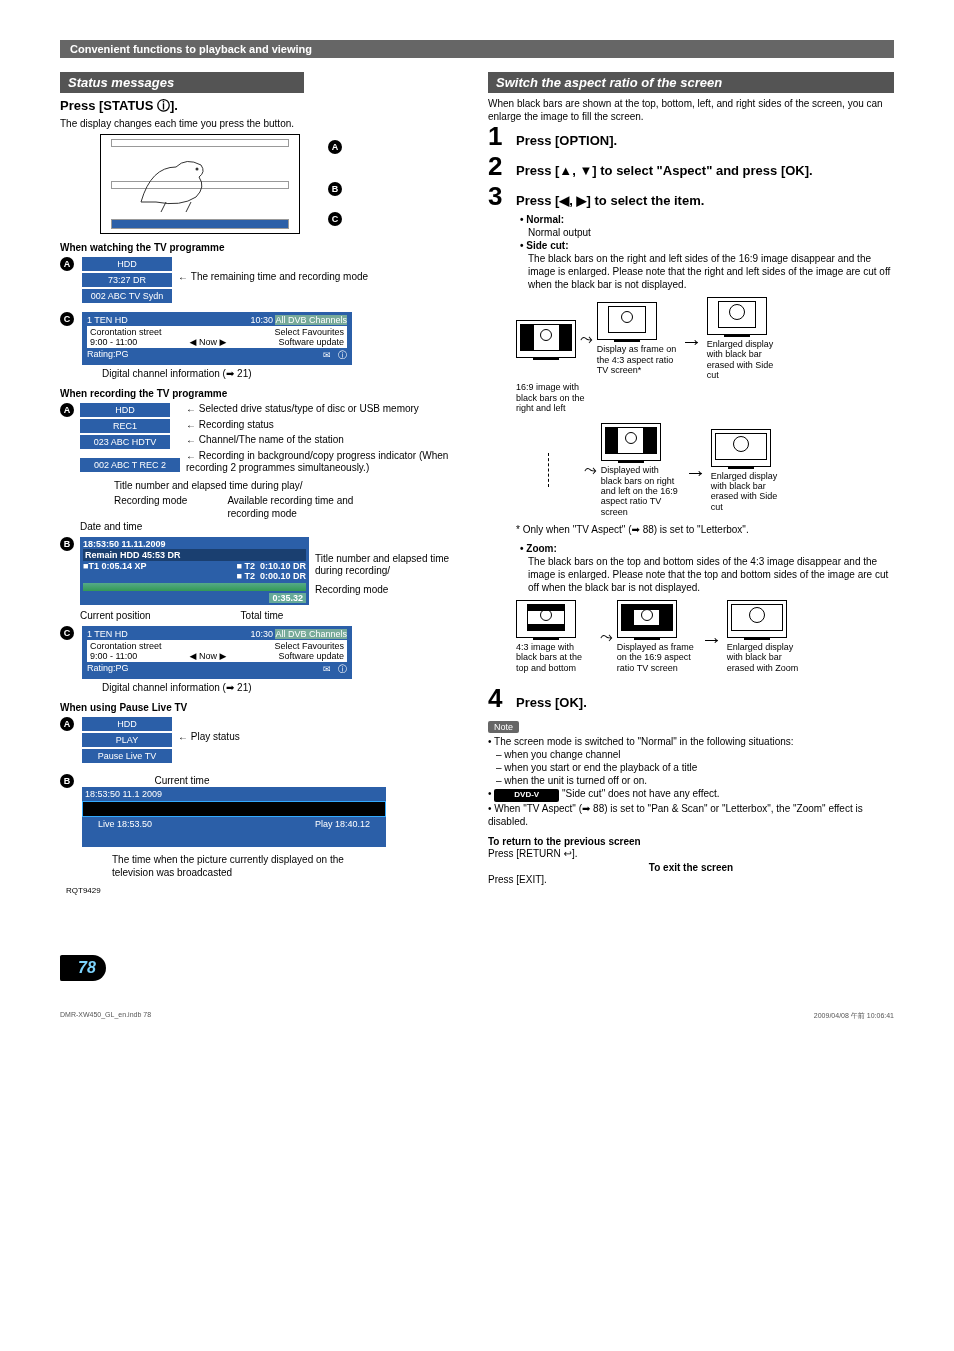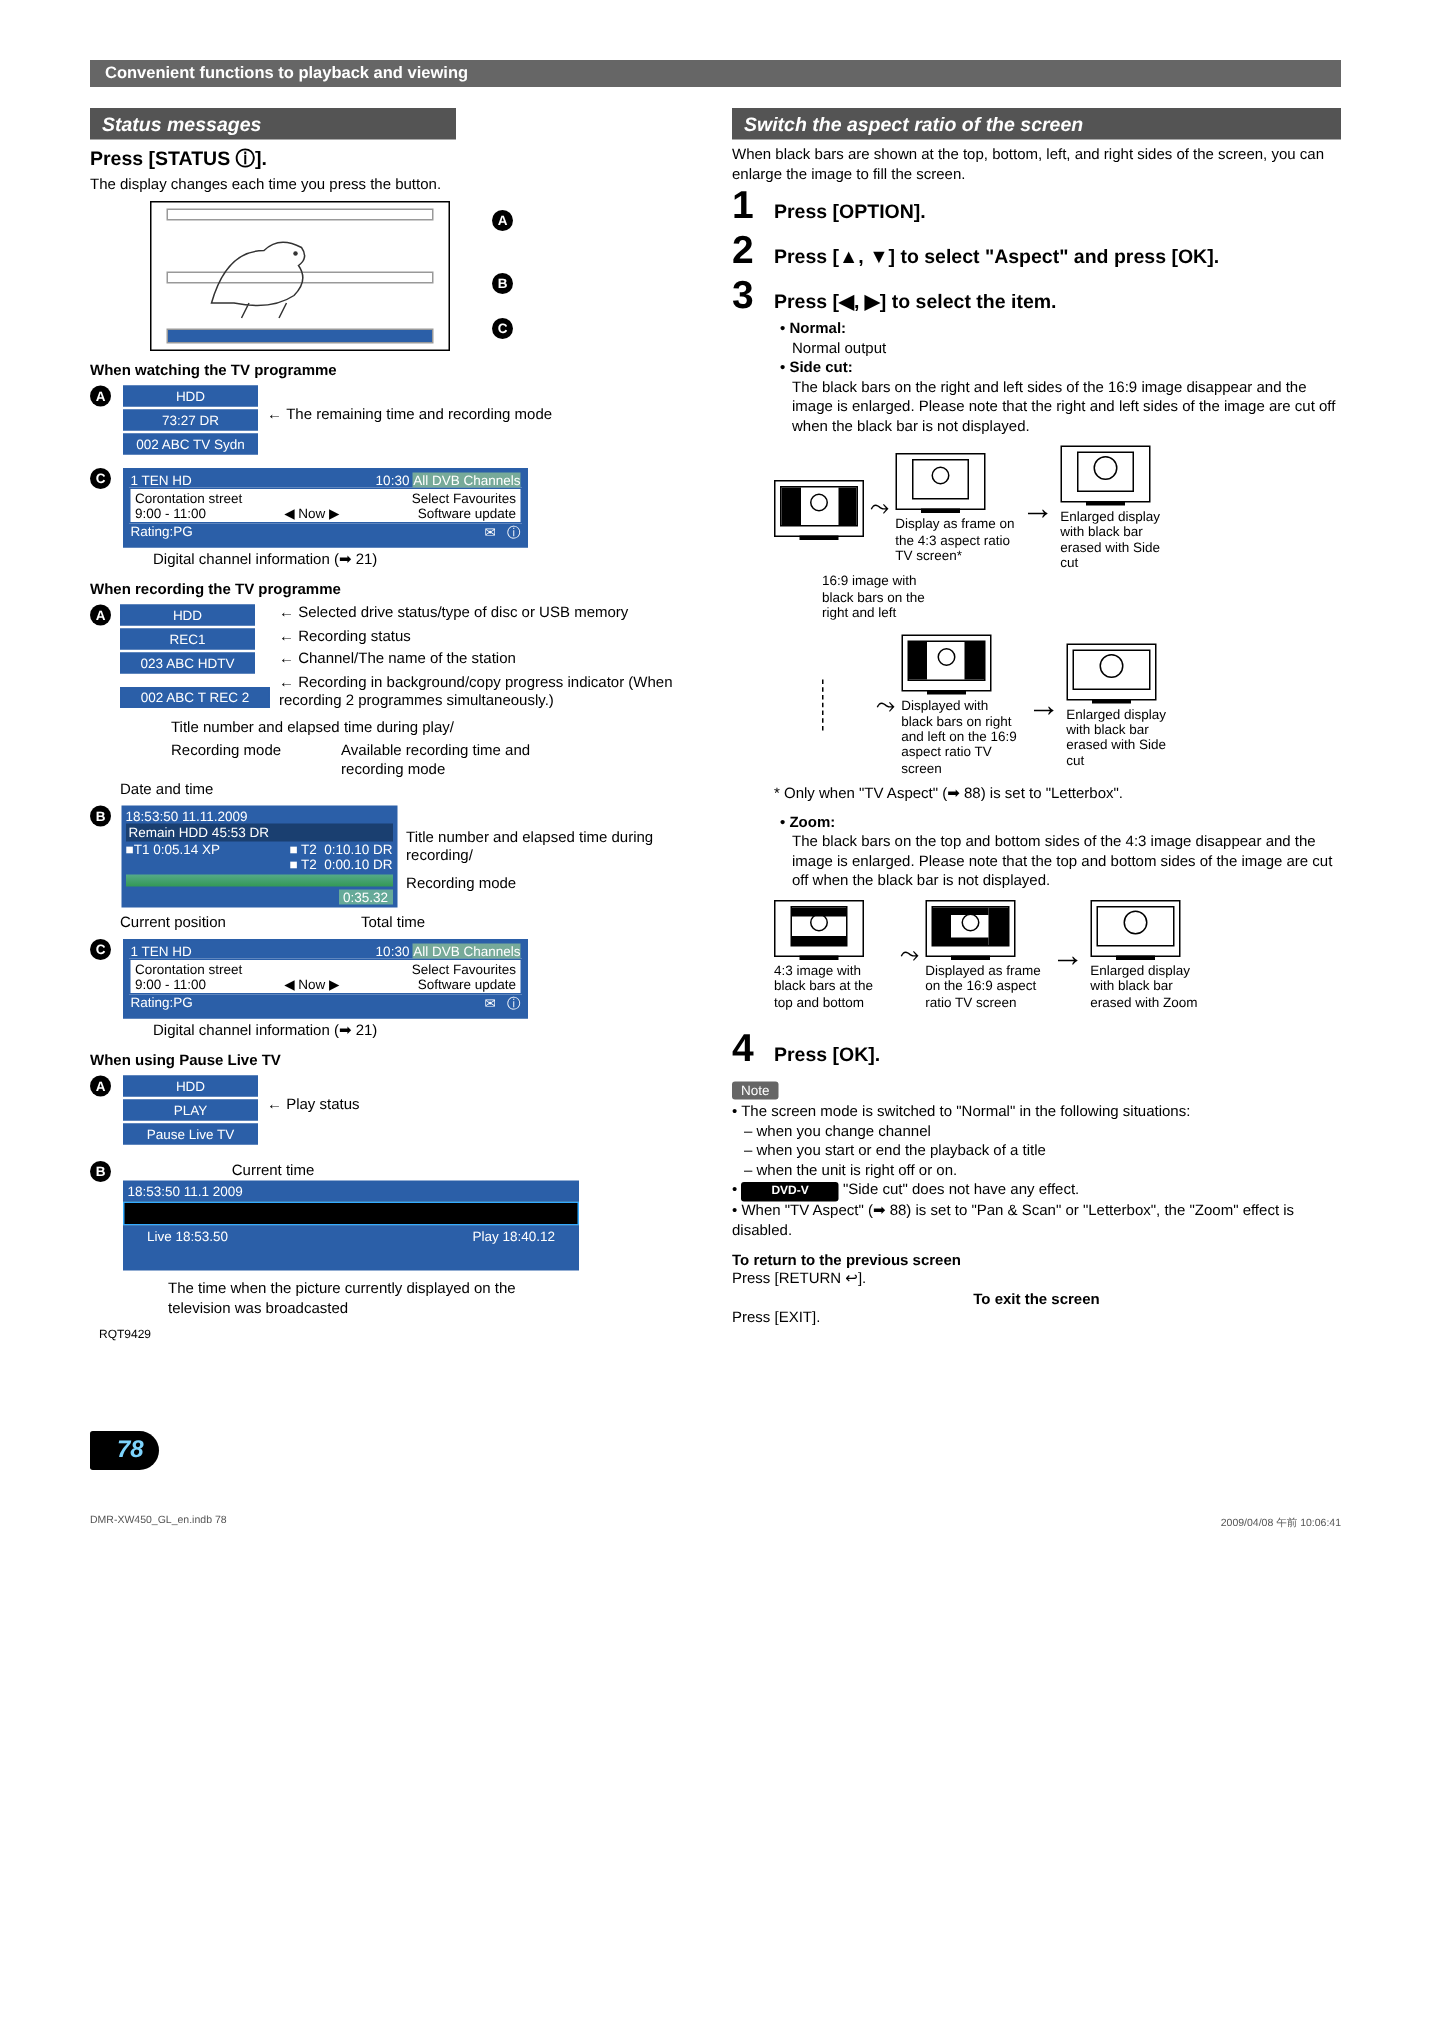--- a/index.html
+++ b/index.html
@@ -203,21 +203,21 @@
     <div class="small-text" style="margin:4px 0 2px 54px;">Title number and elapsed time during play/</div>
     <div style="display:flex; gap:40px; margin-left:54px;">
       <div class="small-text">Recording mode</div>
       <div class="small-text" style="max-width:140px;">Available recording time and recording mode</div>
     </div>
     <div class="small-text" style="margin-left:20px;">Date and time</div>
 
     <div class="annot-table" style="margin-top:4px;">
       <div class="lab"><span class="circle-label">B</span></div>
       <div>
-        <div class="djbox" style="width:184px;">
+        <div class="djbox" style="width:229px;font-weight:bold;">
           <div>18:53:50 11.11.2009</div>
           <div style="background:#1a3f70;padding:1px 2px;">Remain  HDD 45:53  DR</div>
           <div style="display:flex;justify-content:space-between;">
               <span>■<span>T1    0:05.14  XP</span></span>
               <span>■ T2&nbsp;&nbsp;<span>0:10.10  DR</span></span>
             </div>
           <div style="display:flex;justify-content:flex-end;">
               <span>■ T2&nbsp;&nbsp;<span>0:00.10  DR</span></span>
             </div>
           <div class="timeline-bar" style="width:100%;"></div>
@@ -345,21 +345,21 @@
         <div class="zoom-col">
           <div class="tv-box">
               <div class="tv-screen">
                 <div class="circ" style="width:16px;height:16px;"></div>
               </div>
               <div class="tv-stand"></div>
             </div>
           <div class="tv-caption">Enlarged display with black bar erased with Side cut</div>
         </div>
       </div>
-      <div class="tv-caption" style="margin-top:-2px;margin-left:32px;">16:9 image with black bars on the right and left</div>
+      <div class="tv-caption" style="margin-top:-2px;">16:9 image with black bars on the right and left</div>
 
       <div class="tv-row" style="margin-top:10px;">
         <div style="width:64px;display:flex;justify-content:center;">
           <span class="dashed-line"></span>
         </div>
         <span style="font-size:16px;">⤳</span>
         <div class="zoom-col">
           <div class="tv-box tv-wide">
               <div class="tv-screen">
                 <div style="position:absolute;left:0;top:0;bottom:0;width:25%;background:#000;"></div>
@@ -431,21 +431,21 @@
     <div class="step-row">
       <div class="step-num">4</div>
       <div class="step-text">Press [OK].</div>
     </div>
 
     <div style="height:6px;"></div>
     <span class="note-pill">Note</span>
     <div class="small-text">• <span>The screen mode is switched to "Normal" in the following situations:</span></div>
     <div class="small-text" style="margin-left:8px;">– <span>when you change channel</span></div>
     <div class="small-text" style="margin-left:8px;">– <span>when you start or end the playback of a title</span></div>
-    <div class="small-text" style="margin-left:8px;">– <span>when the unit is right off or on.</span></div>
+    <div class="small-text" style="margin-left:8px;">– <span>when the unit is turned off or on.</span></div>
     <div class="small-text">• <span class="dvdv">DVD-V</span> <span>"Side cut" does not have any effect.</span></div>
     <div class="small-text">• <span>When "TV Aspect" (➡ 88) is set to "Pan &amp; Scan" or "Letterbox", the "Zoom" effect is disabled.</span></div>
 
     <div style="height:8px;"></div>
     <div class="sub-bold">To return to the previous screen</div>
     <div class="small-text">Press [RETURN ↩].</div>
     <div class="sub-bold" style="margin-top:2px;text-align:center;">To exit the screen</div>
     <div class="small-text">Press [EXIT].</div>
   </div>
 </div>

